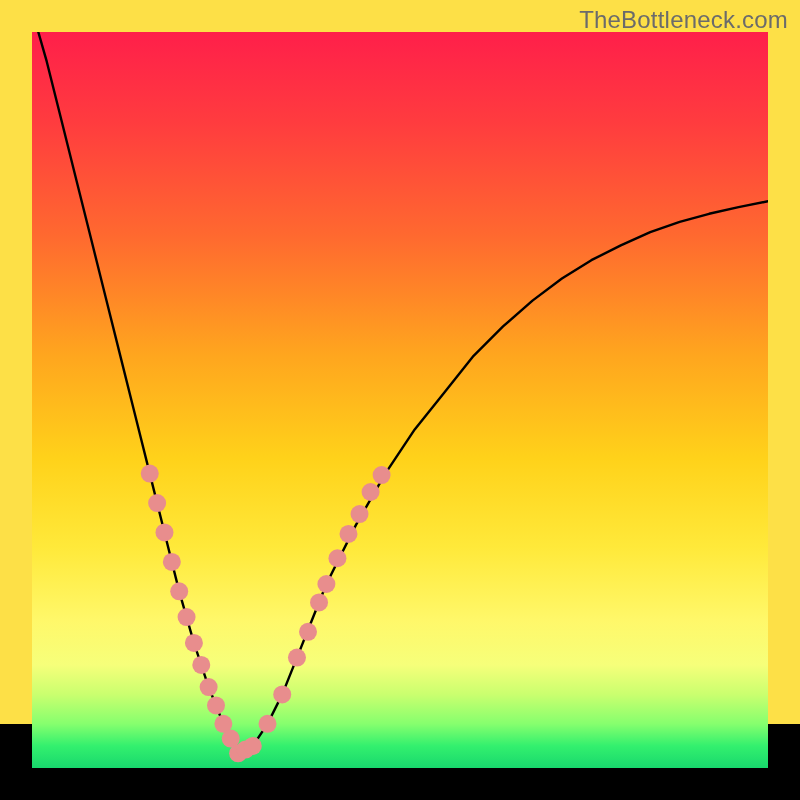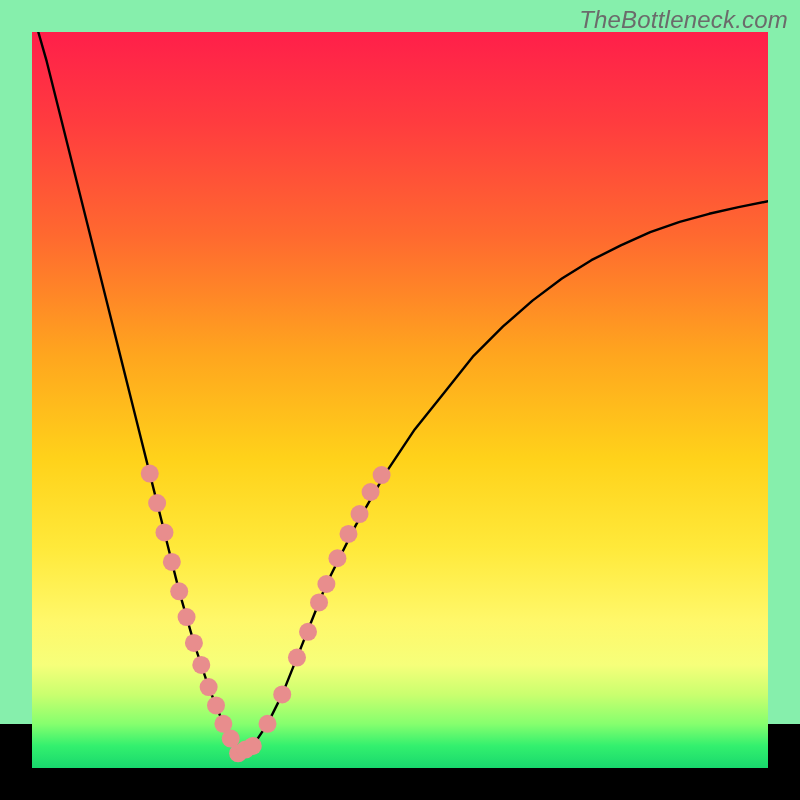--- a/index.html
+++ b/index.html
@@ -1,22 +1,21 @@
 <!DOCTYPE html>
 <html><head>
 <meta charset="utf-8">
 <style>
   * { margin: 0; padding: 0; box-sizing: border-box; }
   html, body { width: 800px; height: 800px; overflow: hidden; background: #000; }
   .frame {
     position: relative;
     width: 800px;
     height: 724px;
-    background: #86efac;
-    font-style: italic;
+    background: #fde047;
   }
   .watermark {
     position: absolute;
     top: 6px;
     right: 12px;
     font-family: Arial, Helvetica, sans-serif;
     font-size: 24px;
     color: #6b6b6b;
     letter-spacing: 0.2px;
     z-index: 10;

